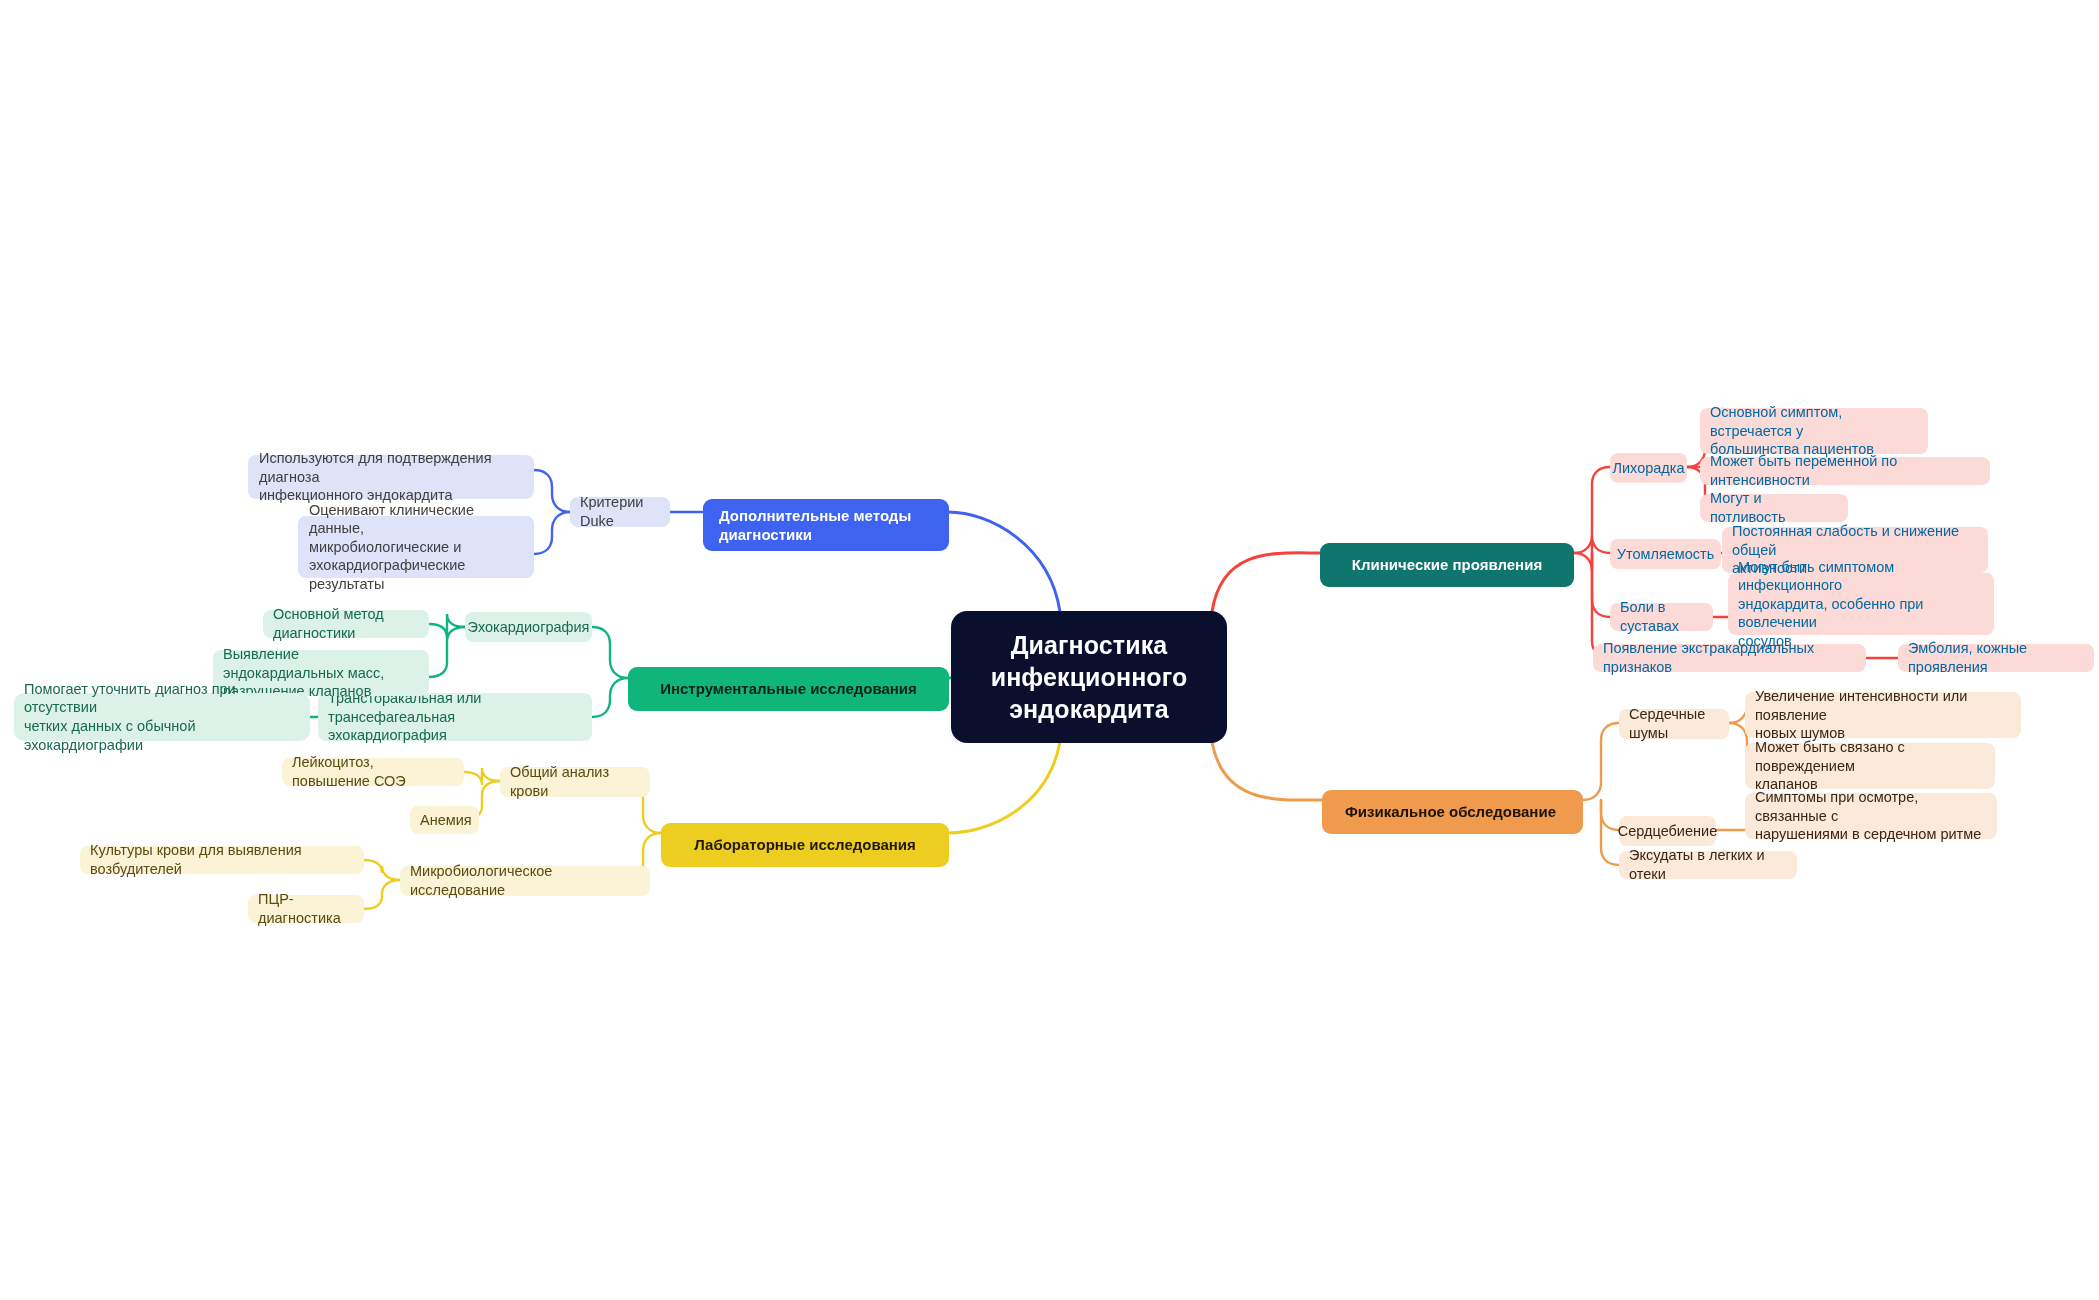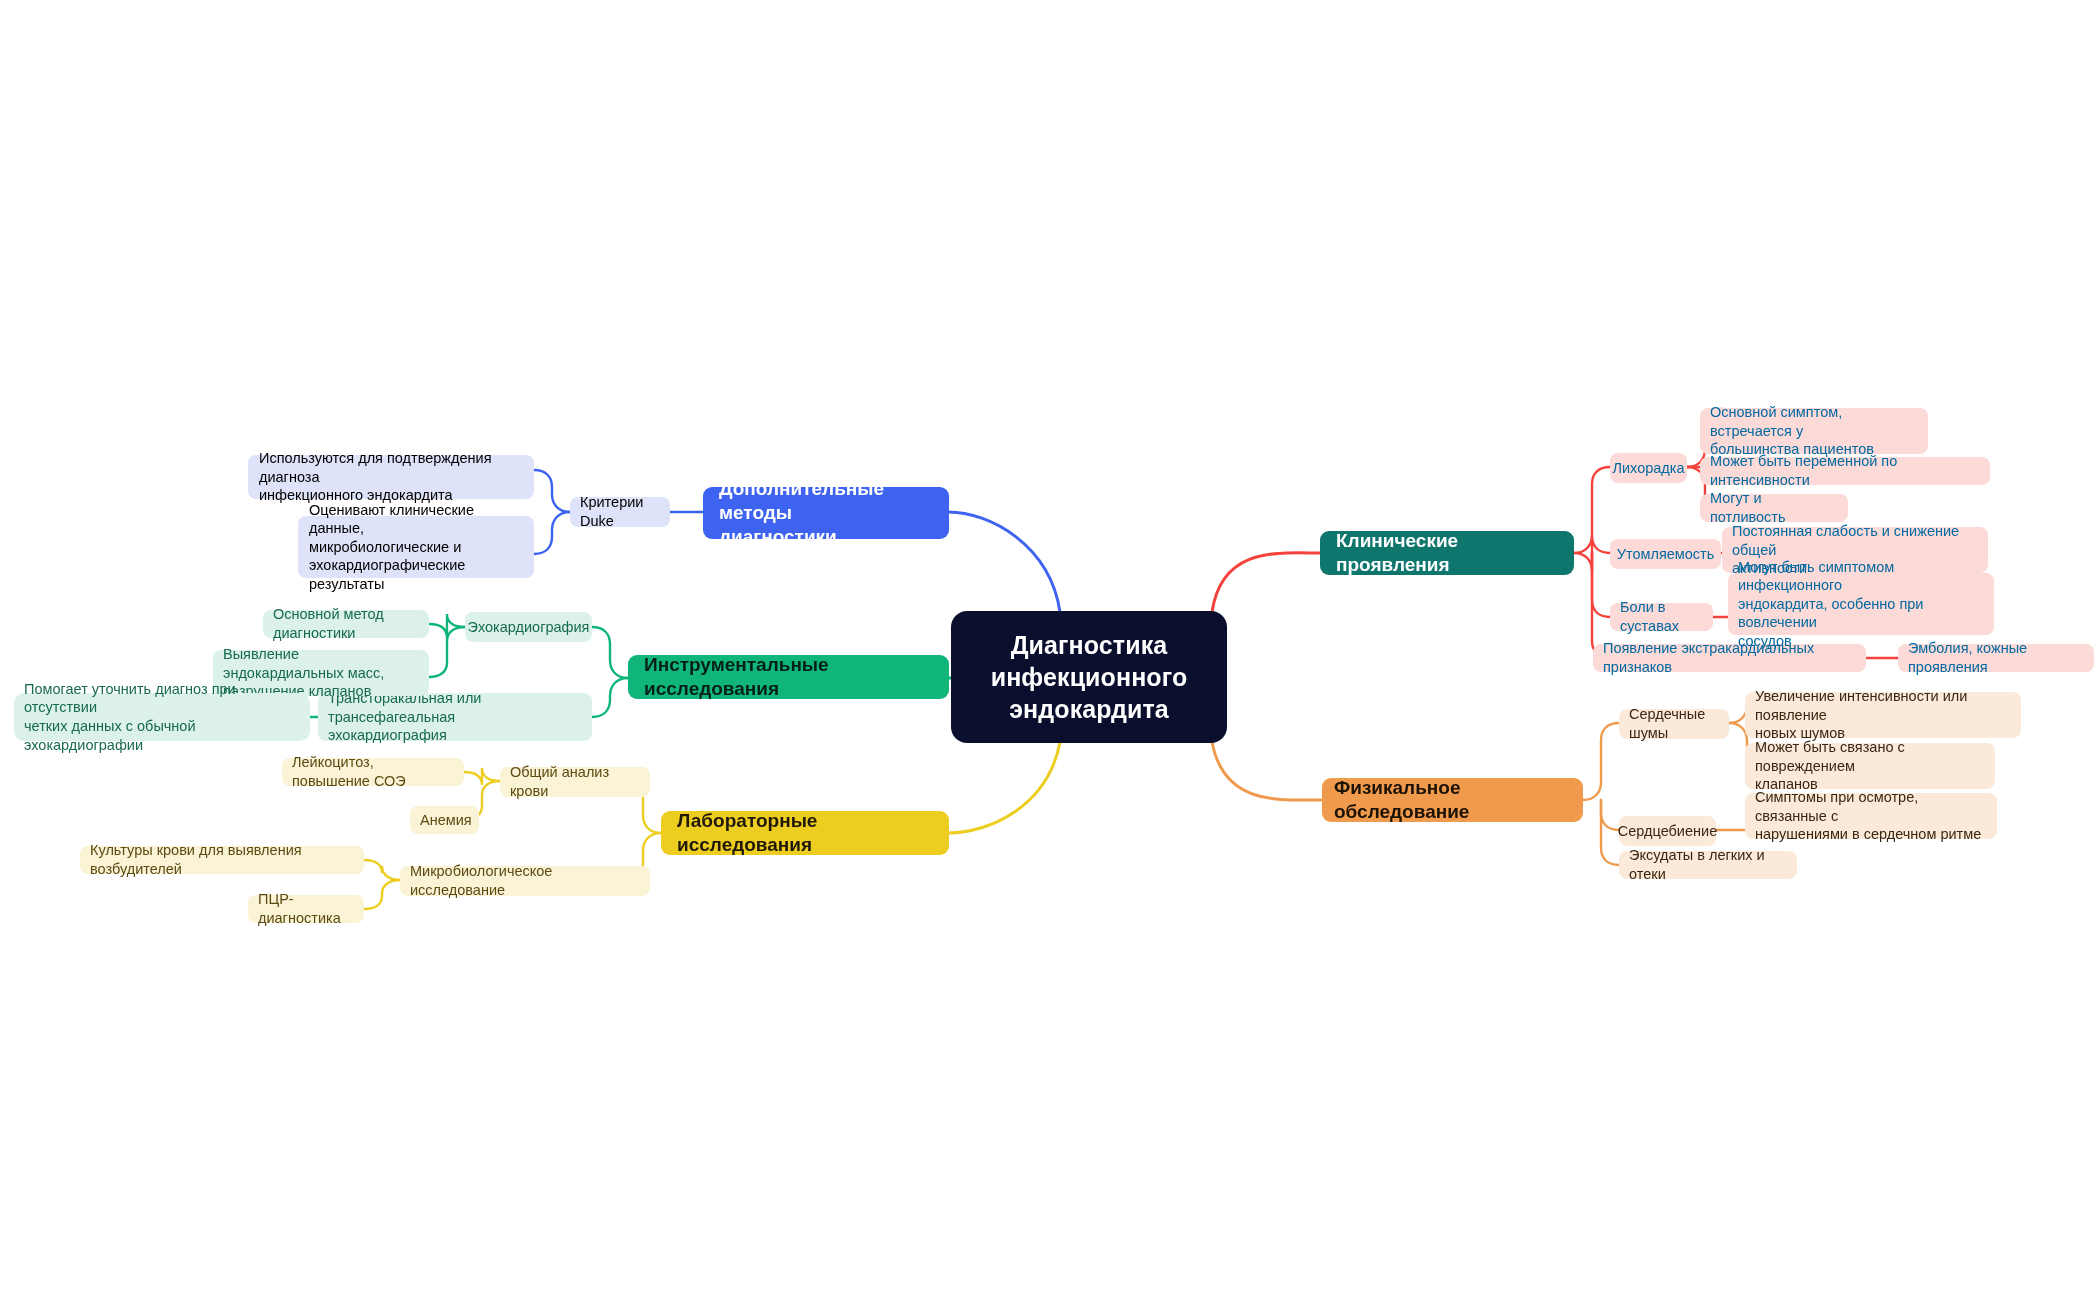--- a/index.html
+++ b/index.html
@@ -46,40 +46,41 @@
     font-weight: 700;
     border-radius: 16px;
     padding: 14px 22px;
     justify-content: center;
     text-align: center;
     letter-spacing: 0.1px;
   }
 
   
   .branch {
-    font-size: 19px;
+    font-size: 15px;
     font-weight: 700;
     color: #ffffff;
     border-radius: 9px;
     padding: 9px 16px;
+    margin-top: 12px;
   }
   .branch.b-blue   { background: #3D63F0; }
   .branch.b-green  { background: #0FB579; color: #04201a; }
   .branch.b-yellow { background: #EDCD20; color: #20190a; }
   .branch.b-red    { background: #0f766e; }
   .branch.b-orange { background: #EF9A4D; color: #1d1206; }
 
   
   .leaf {
     font-size: 14.5px;
     font-weight: 400;
     border-radius: 8px;
     padding: 7px 11px;
   }
-  .leaf.l-blue   { background: #DEE3FA; color: #000000; }
+  .leaf.l-blue   { background: #DEE3FA; color: #404040; }
   .leaf.l-green  { background: #DCF2E9; color: #176A50; }
   .leaf.l-yellow { background: #FAF3D5; color: #5B4A12; }
   .leaf.l-red    { background: #FBDAD7; color: #0369a1; }
   .leaf.l-orange { background: #FBEADA; color: #3b2611; }
 
   .leaf.tight { padding: 6px 10px; }
 </style>
 </head>
 <body>
 

